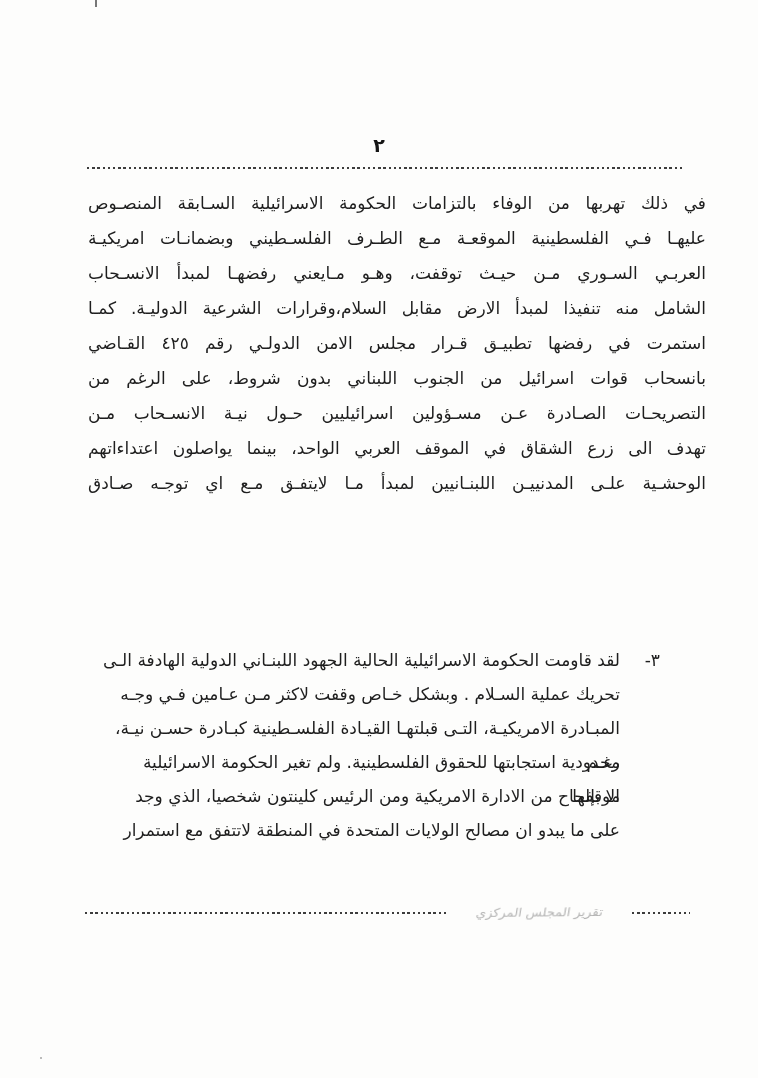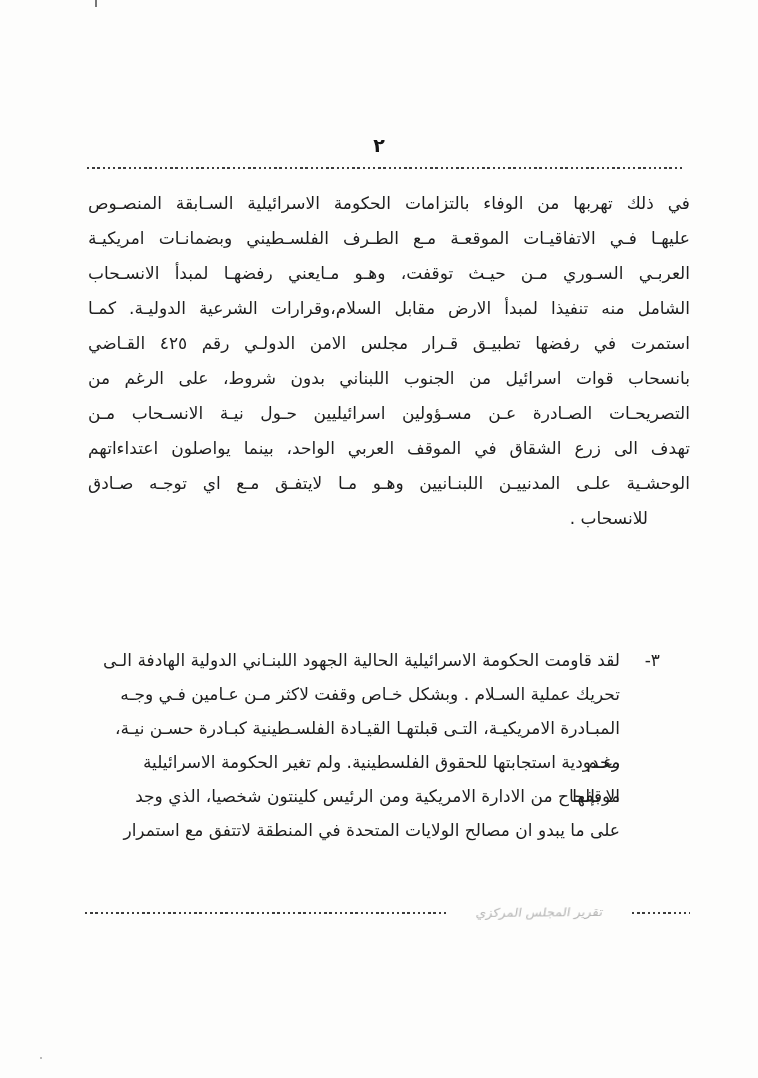--- a/index.html
+++ b/index.html
@@ -44,21 +44,21 @@
   }
   .top-rule { top: 166px; left: 87px; width: 598px; }
   .para { position: absolute; font-size: 17px; }
   .para .line {
     text-align: justify;
     text-align-last: justify;
     white-space: nowrap;
     overflow: hidden;
   }
   .para1 {
-    top: 186px; left: 88px; right: 68px;
+    top: 186px; left: 88px; right: 52px;
   }
   .para1 .line { line-height: 35px; height: 35px; }
   .para1 .line.short {
     text-align: right;
     text-align-last: right;
     padding-left: 0;
     padding-right: 0;
   }
   .para1 .line.short span { margin-right: calc(100% - 560px); }
   .item3 {
@@ -107,31 +107,28 @@
 <div class="page">
 
   <div class="artifact-top"></div>
 
   <div class="page-number">٢</div>
 
   <div class="rule top-rule"></div>
 
   <div class="para para1">
     <div class="line">في ذلك تهربها من الوفاء بالتزامات الحكومة الاسرائيلية السـابقة المنصـوص</div>
-    <div class="line">عليهـا فـي الاتفاقيـات الموقعـة مـع الطـرف الفلسـطيني وبضمانـات امريكيـة</div>
+    <div class="line">عليهـا فـي الفلسطينية الموقعـة مـع الطـرف الفلسـطيني وبضمانـات امريكيـة</div>
     <div class="line">العربـي السـوري مـن حيـث توقفت، وهـو مـايعني رفضهـا لمبدأ الانسـحاب</div>
     <div class="line">الشامل منه تنفيذا لمبدأ الارض مقابل السلام،وقرارات الشرعية الدوليـة. كمـا</div>
     <div class="line">استمرت في رفضها تطبيـق قـرار مجلس الامن الدولـي رقم ٤٢٥ القـاضي</div>
     <div class="line">بانسحاب قوات اسرائيل من الجنوب اللبناني بدون  شروط، على الرغم من</div>
     <div class="line">التصريحـات الصـادرة عـن مسـؤولين اسرائيليين حـول نيـة الانسـحاب مـن</div>
     <div class="line">تهدف الى زرع الشقاق في الموقف العربي الواحد، بينما يواصلون اعتداءاتهم</div>
-    <div class="line">الوحشـية علـى المدنييـن اللبنـانيين وهـو مـا لايتفـق  مـع اي توجـه صـادق</div>
-    <div class="line short">
-      <span>للانسحاب .</span>
-    </div>
+    <div class="line">الوحشـية علـى المدنييـن اللبنـانيين لمبدأ مـا لايتفـق  مـع اي توجـه صـادق</div>
   </div>
 
   <div class="item3">
     <span class="marker">٣-</span>
     <div class="para3">
       <div class="line">لقد قاومت الحكومة الاسرائيلية الحالية الجهود اللبنـاني الدولية الهادفة الـى</div>
       <div class="line">تحريك عملية  السـلام . وبشكل خـاص وقفت لاكثر مـن عـامين  فـي وجـه</div>
       <div class="line">المبـادرة الامريكيـة، التـى قبلتهـا القيـادة الفلسـطينية كبـادرة حسـن نيـة، رغـم</div>
       <div class="line">محدودية استجابتها للحقوق الفلسطينية. ولم تغير الحكومة الاسرائيلية  موقفها</div>
       <div class="line">الا بإلحاح من الادارة الامريكية ومن  الرئيس كلينتون شخصيا، الذي وجد</div>

